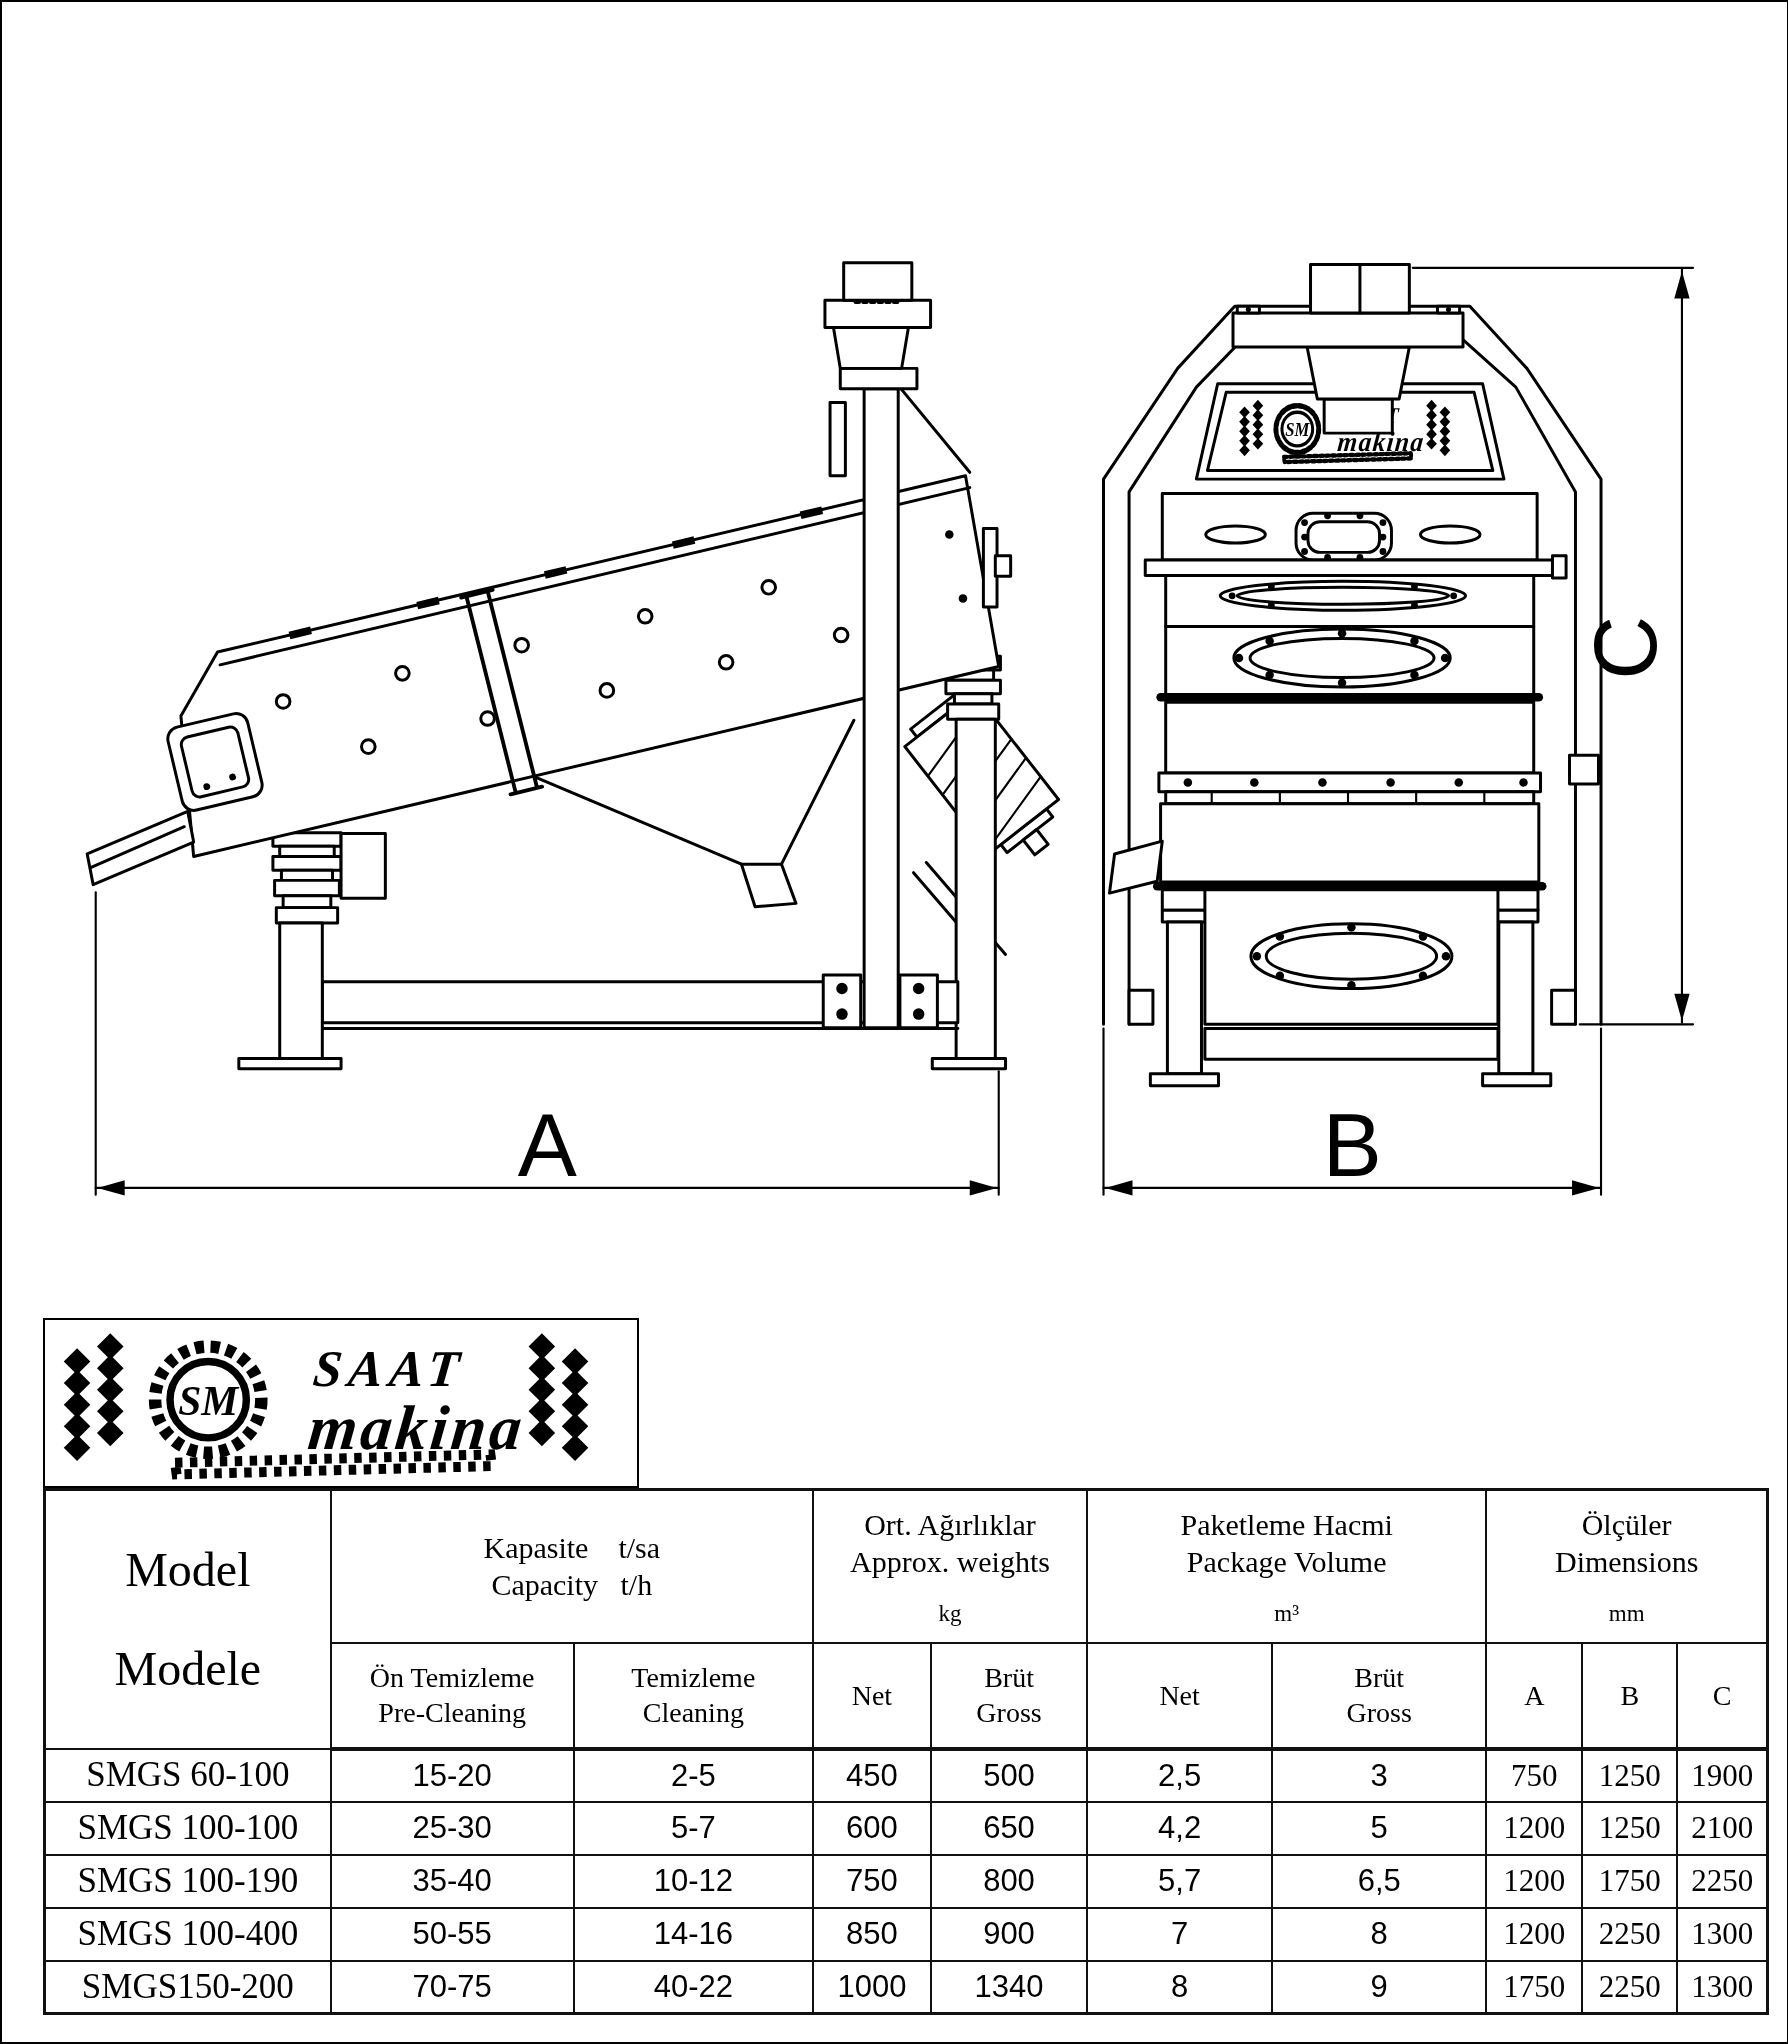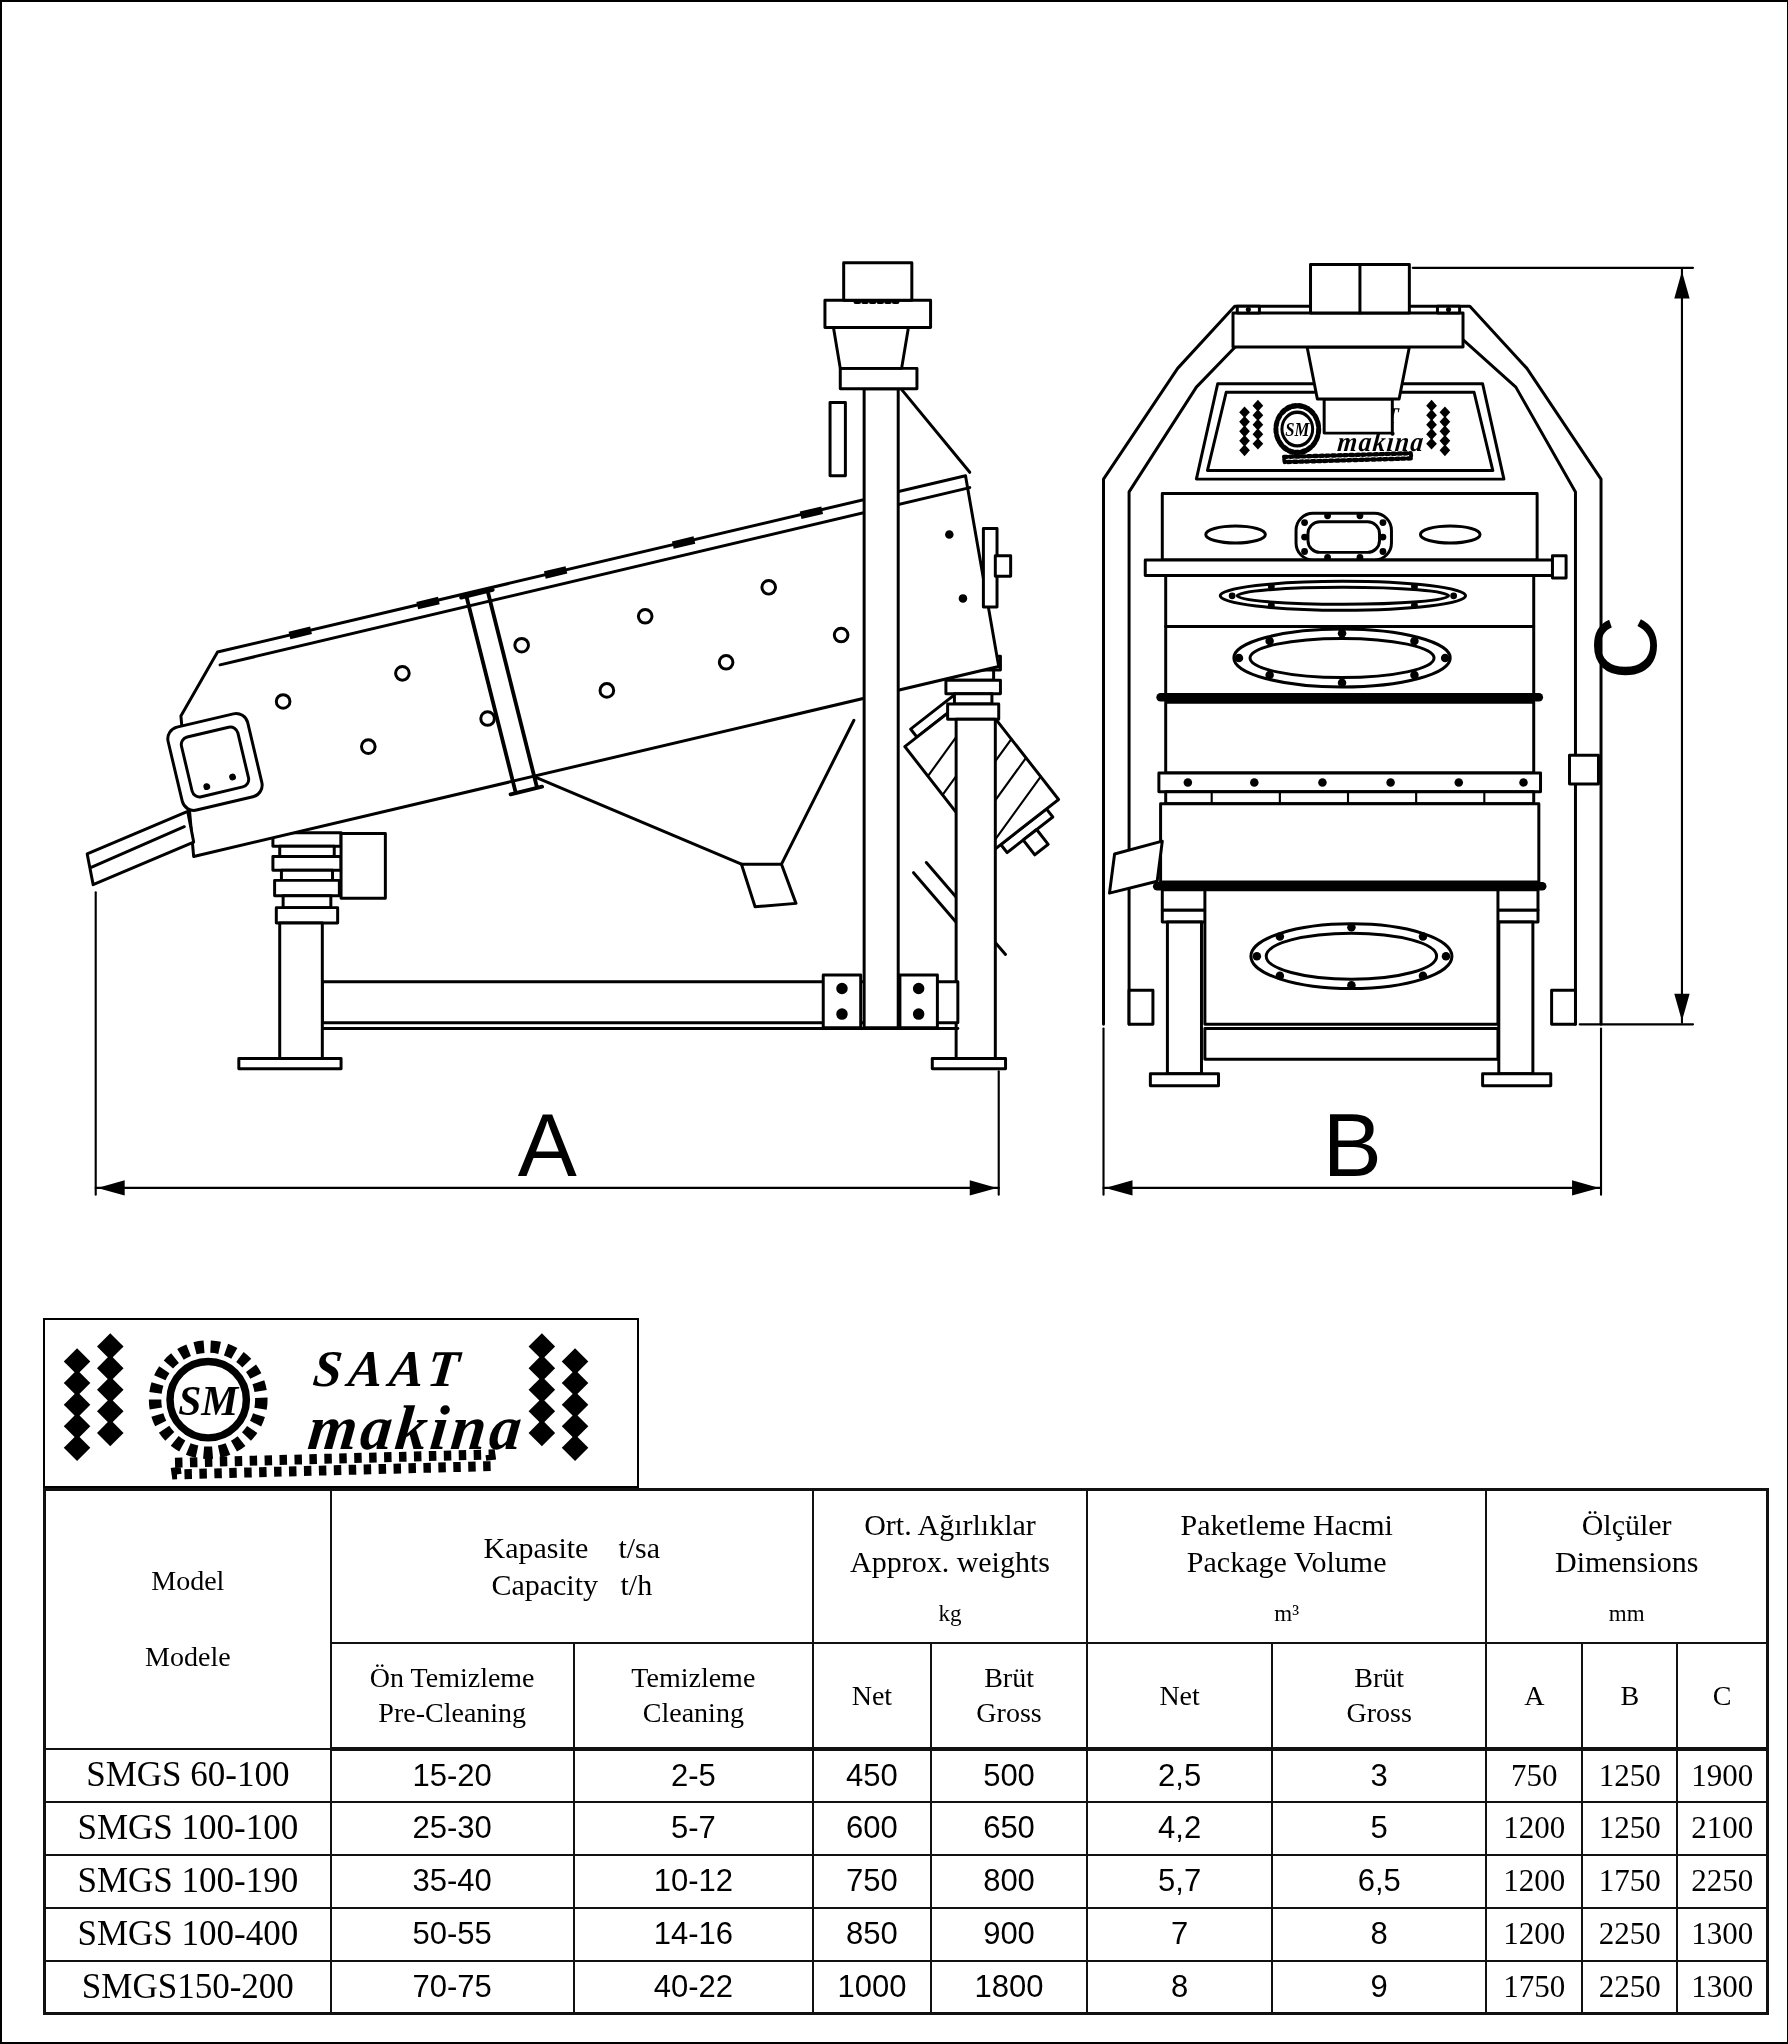--- a/index.html
+++ b/index.html
@@ -33,21 +33,21 @@
   table.spec col.c-c{width:90px}
 
   table.spec th,table.spec td{
     border:2.6px solid #111;text-align:center;vertical-align:middle;
     padding:0 3.4px;overflow:hidden;font-weight:normal;
   }
   table.spec{border:3.4px solid #111;}
   tr.group-row{height:153px;}
   tr.sub-row{height:106px;}
   tr.body-row{height:53px;}
-  th.model-cell{font-size:28px;}
+  th.model-cell{font-size:48px;}
   th.model-cell .gap{height:44px;}
   .hdr{font-size:30px;line-height:1.25;}
   .unit{font-size:23px;margin-top:20px;}
   th.cap-cell{border-bottom:9.4px double #111;}
   tr.sub-row th{font-size:28px;line-height:1.25;border-bottom:4.3px solid #111;}
   td.mdl{font-size:35px;text-align:left;padding-left:5.1px;white-space:nowrap;margin-left:16px;}
   td.num{font-family:"Liberation Sans", sans-serif;font-size:31px;}
   td.dim{font-family:"Liberation Serif", serif;font-size:31px;}
   .ws{white-space:pre-wrap;}
 </style>
@@ -491,21 +491,21 @@
       <td class="num">8</td>
       <td class="dim">1200</td>
       <td class="dim">2250</td>
       <td class="dim">1300</td>
     </tr>
     <tr class="body-row">
       <td class="mdl">SMGS150-200</td>
       <td class="num">70-75</td>
       <td class="num">40-22</td>
       <td class="num">1000</td>
-      <td class="num">1800</td>
+      <td class="num">1340</td>
       <td class="num">8</td>
       <td class="num">9</td>
       <td class="dim">1750</td>
       <td class="dim">2250</td>
       <td class="dim">1300</td>
     </tr>
   </tbody>
     </table>
 </div>
 

